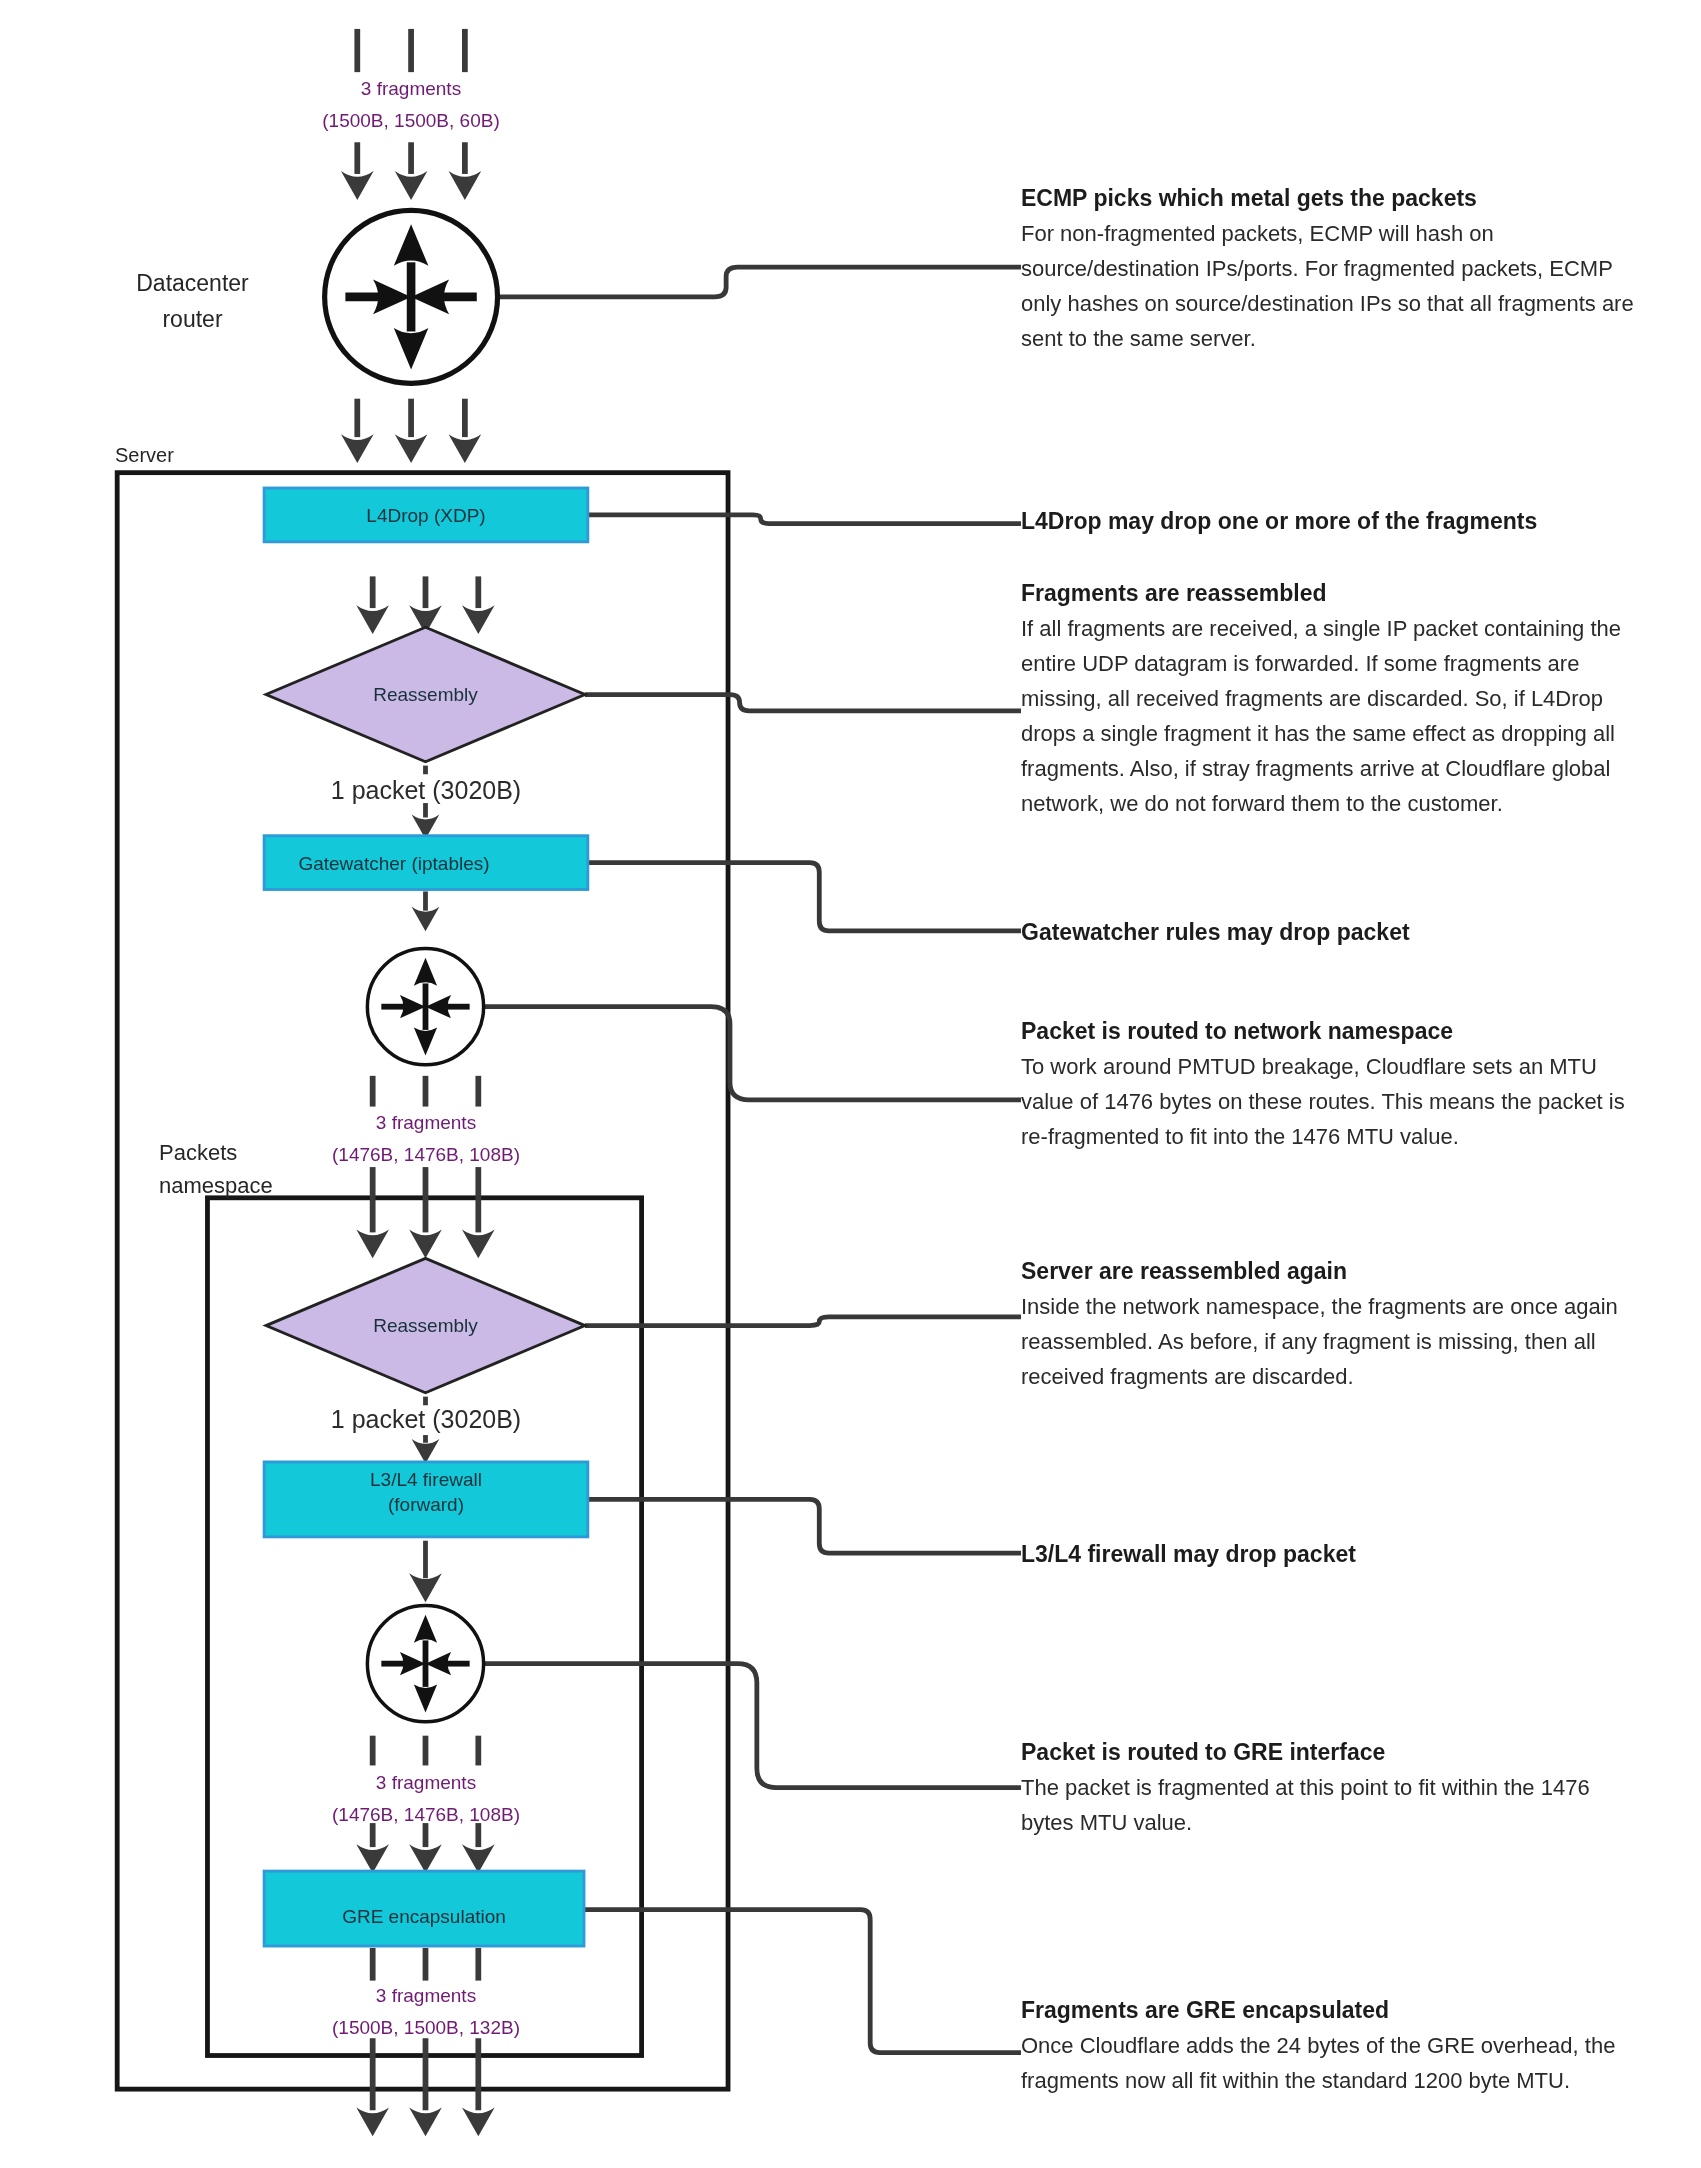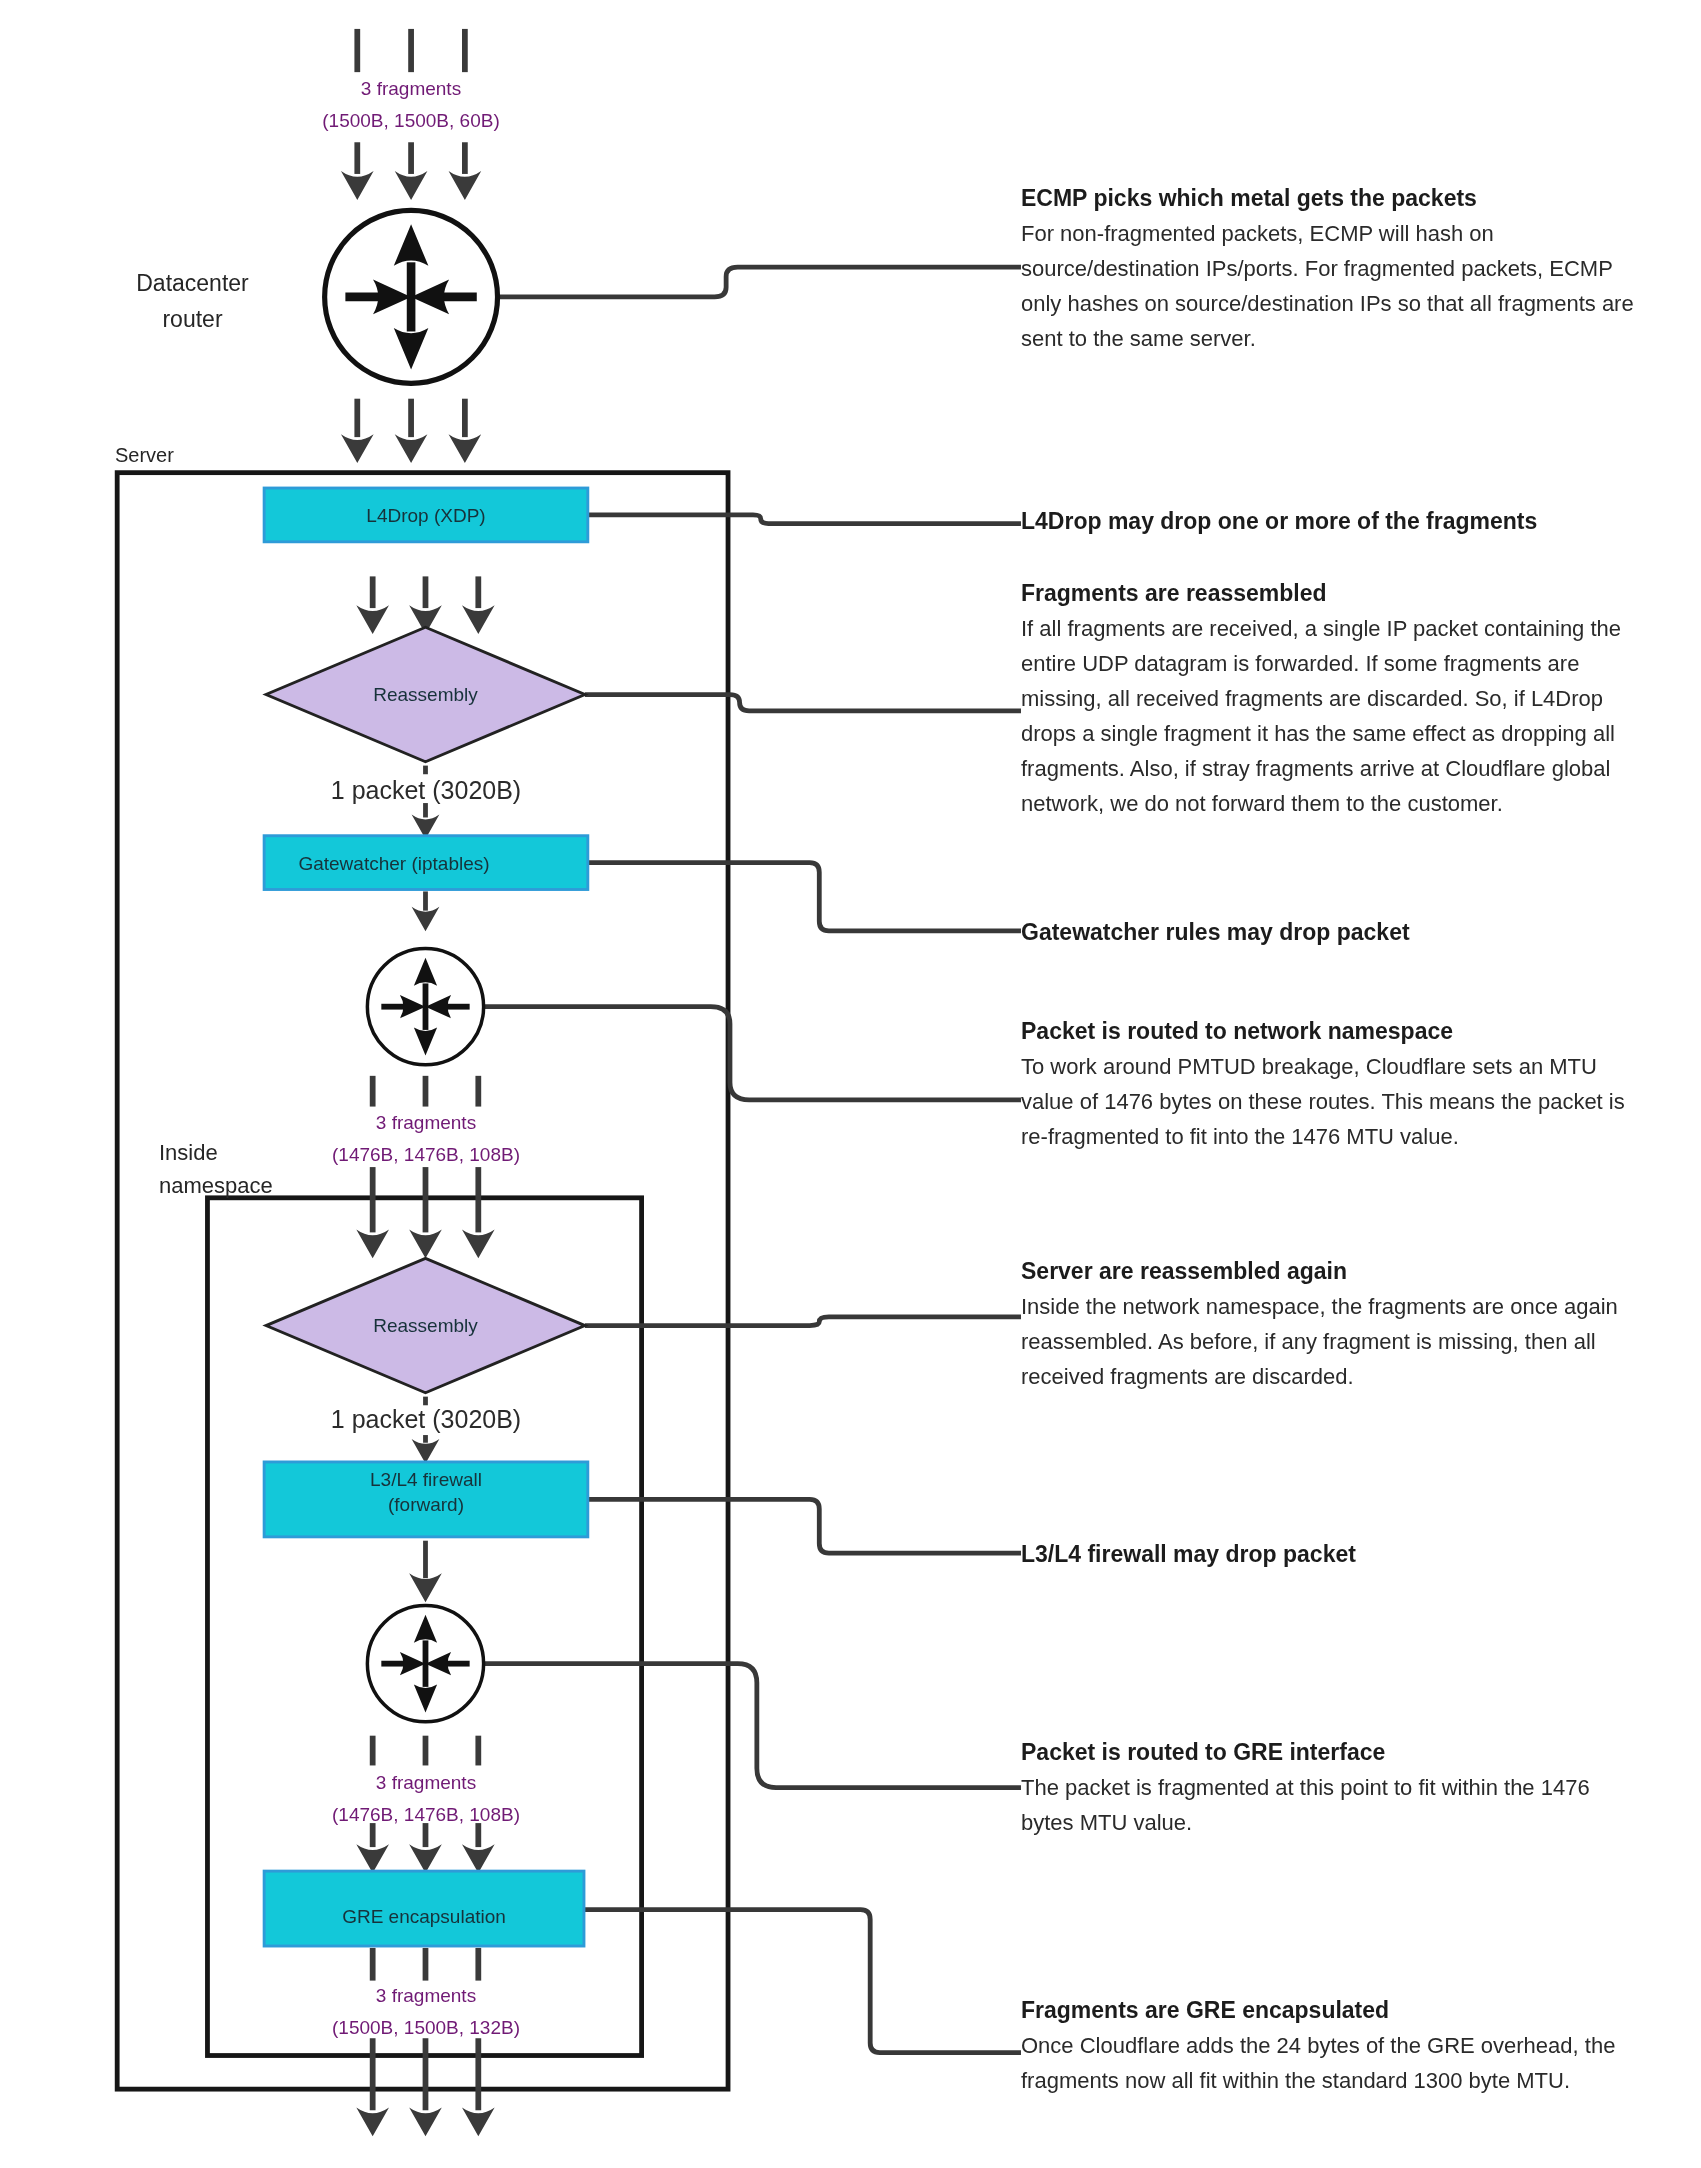--- a/index.html
+++ b/index.html
@@ -221,21 +221,21 @@
 <div class="lbl pkt" style="left:253px;top:776px;width:346px;">1 packet (3020B)</div>
 
 <div class="boxlbl" style="left:264px;top:836px;width:260px;height:54px;">Gatewatcher (iptables)</div>
 
 <div class="lbl frag" style="left:253px;top:1107px;width:346px;">
   <div>3 fragments</div>
   <div>(1476B, 1476B, 108B)</div>
 </div>
 
 <div class="side-left" style="left:159px;top:1136px;width:192px;">
-  <div>Inside</div>
+  <div>Packets</div>
   <div>namespace</div>
 </div>
 
 <div class="boxlbl" style="left:272px;top:1308px;width:307px;height:35px;">Reassembly</div>
 
 <div class="lbl pkt" style="left:253px;top:1405px;width:346px;">1 packet (3020B)</div>
 
 <div class="boxlbl" style="left:264px;top:1462px;width:324px;height:60px;">
   <div>
     <div>L3/L4 firewall</div>
@@ -282,17 +282,17 @@
 <div class="note" style="top:1536px;">
   <div class="note-title">L3/L4 firewall may drop packet</div>
   <div class="note-body"></div>
 </div>
 <div class="note" style="top:1734px;">
   <div class="note-title">Packet is routed to GRE interface</div>
   <div class="note-body">The packet is fragmented at this point to fit within the 1476 bytes MTU value.</div>
 </div>
 <div class="note" style="top:1992px;">
   <div class="note-title">Fragments are GRE encapsulated</div>
-  <div class="note-body">Once Cloudflare adds the 24 bytes of the GRE overhead, the fragments now all fit within the standard 1300 byte MTU.</div>
+  <div class="note-body">Once Cloudflare adds the 24 bytes of the GRE overhead, the fragments now all fit within the standard 1200 byte MTU.</div>
 </div>
 
 </div>
 
 
 </body></html>

